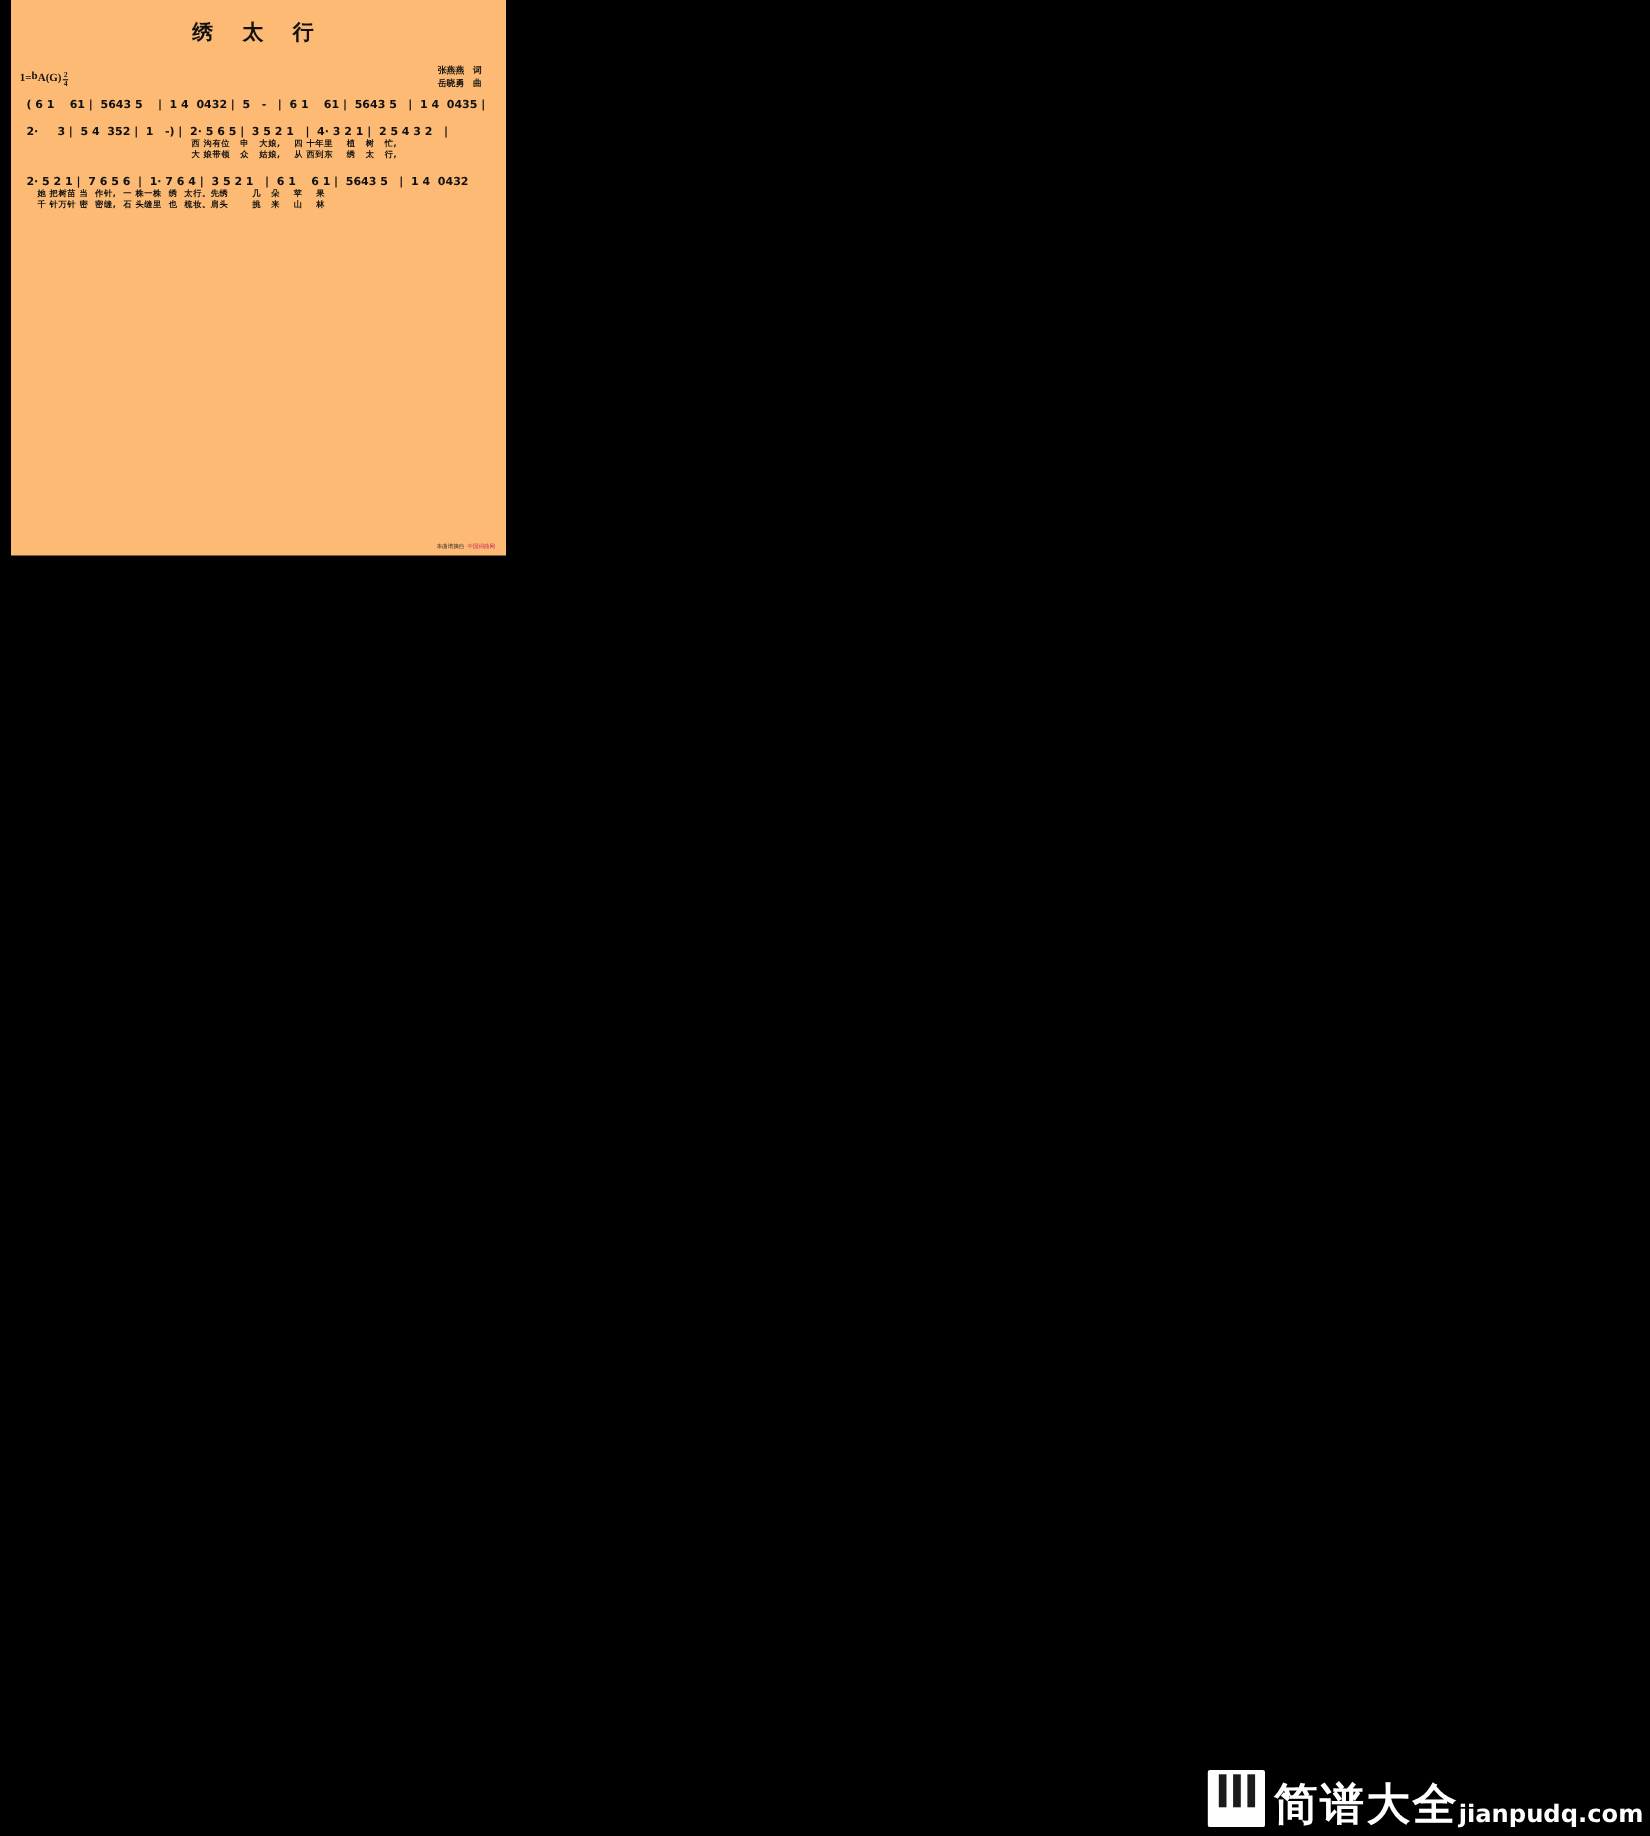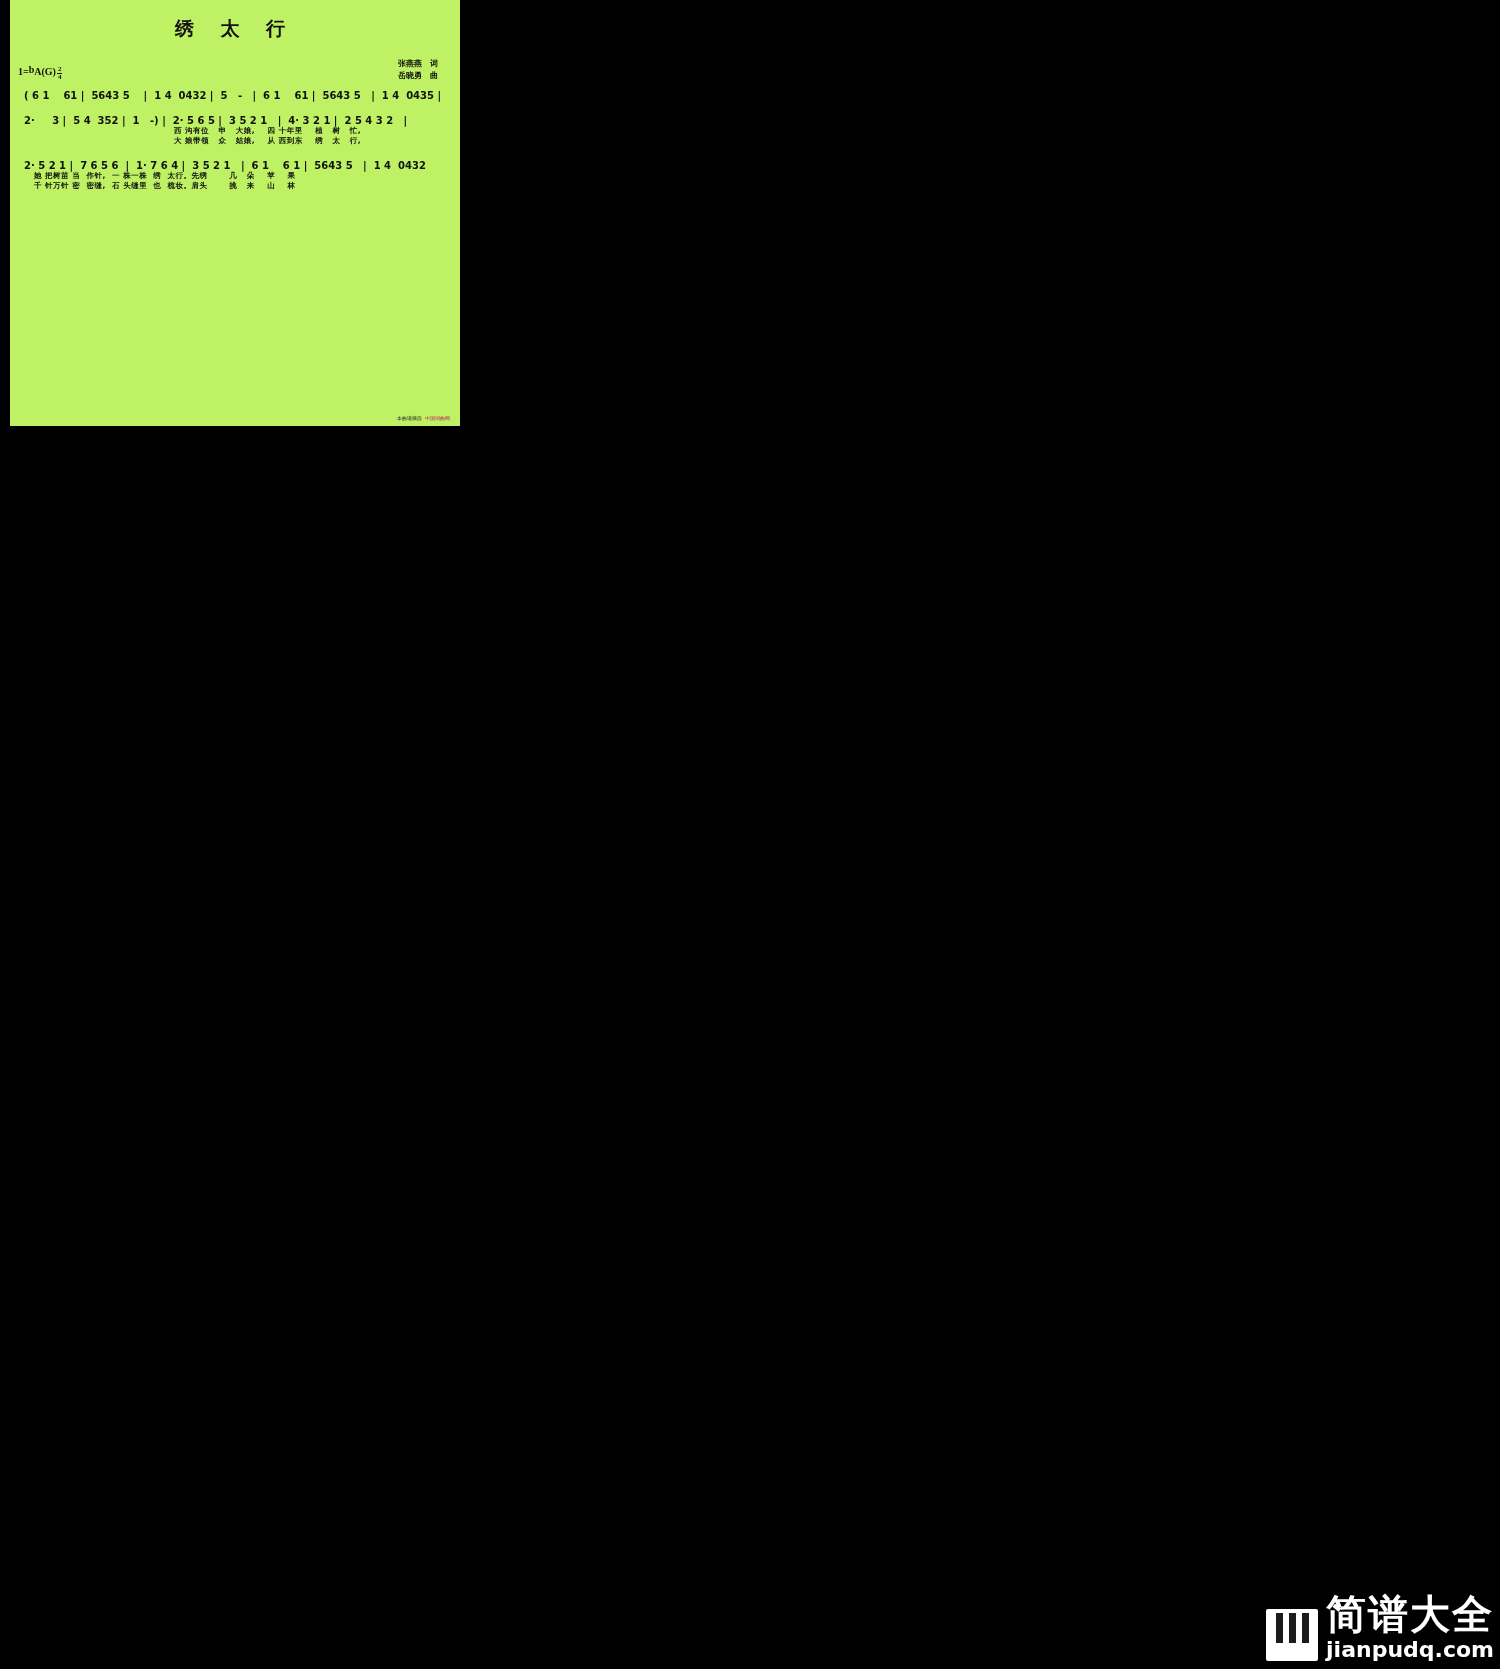--- a/index.html
+++ b/index.html
@@ -14,22 +14,22 @@
     font-family: "Liberation Serif", serif;
     overflow: hidden;
   }
 
   
   .sheet {
     position: absolute;
     left: 10px;
     top: 0px;
     width: 450px;
-    height: 426px;
-    background: #bef264;
+    height: 505px;
+    background: #fdba74;
     overflow: hidden;
   }
 
   .score-title {
     text-align: center;
     font-size: 19px;
     font-weight: bold;
     letter-spacing: 10px;
     padding-top: 16px;
     color: #111;
@@ -153,21 +153,21 @@
     top: 4px;
     width: 7px;
     height: 30px;
     background: #1b1b1b;
   }
   .piano-mark .b1 { left: 10px; }
   .piano-mark .b2 { left: 23px; }
   .piano-mark .b3 { left: 36px; }
   .brand-text {
     display: flex;
-    flex-direction: column;
+    flex-direction: row;
     align-items: flex-end;
     line-height: 1;
   }
   .brand-cn {
     color: #ffffff;
     font-size: 40px;
     font-weight: bold;
     letter-spacing: 2px;
     font-family: "DejaVu Sans", sans-serif;
   }

